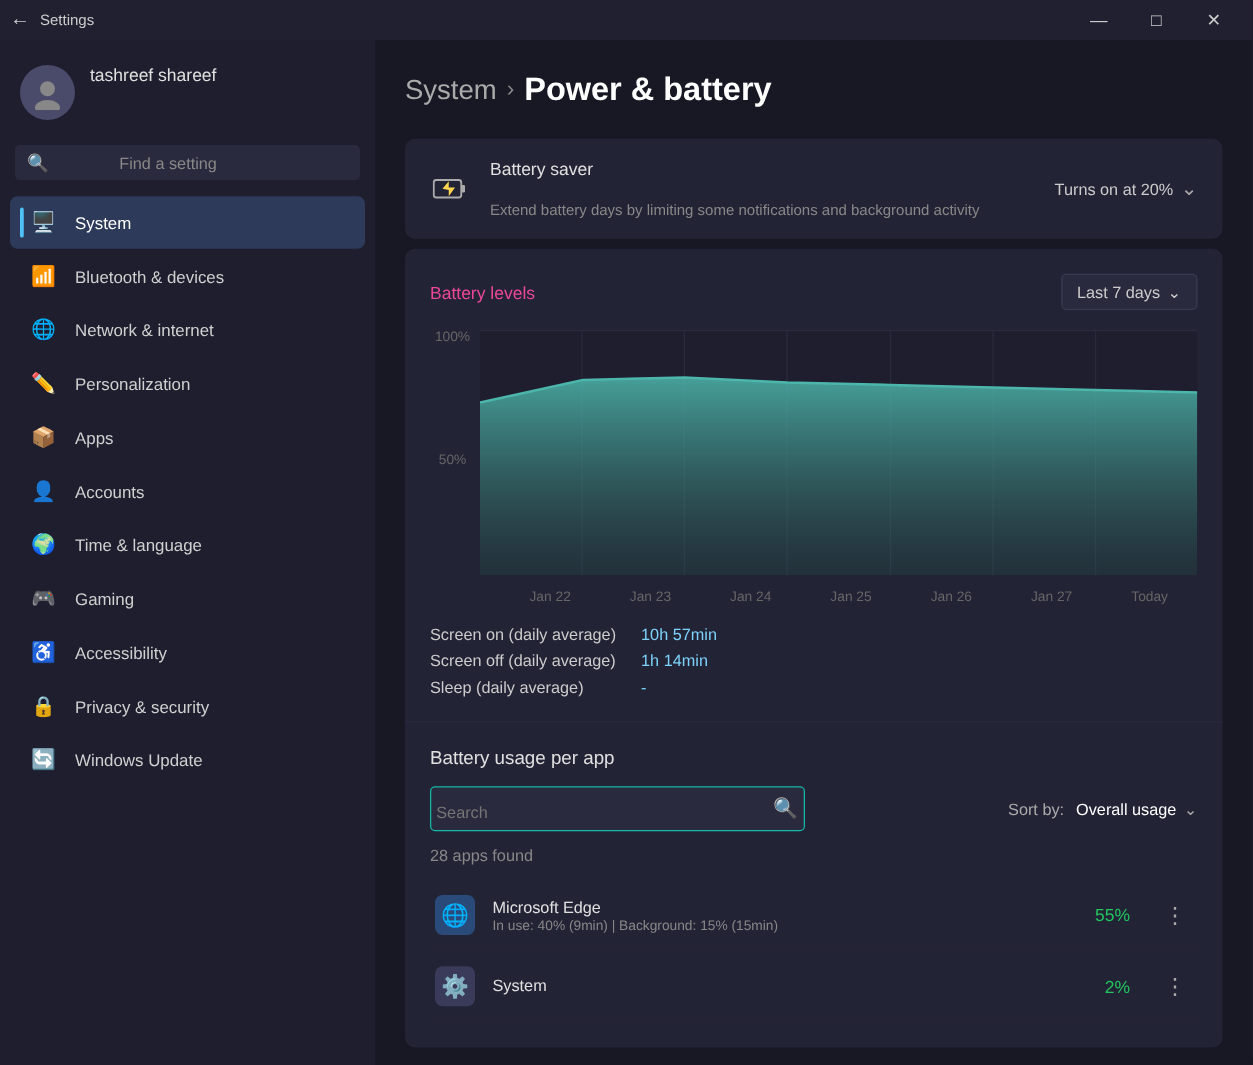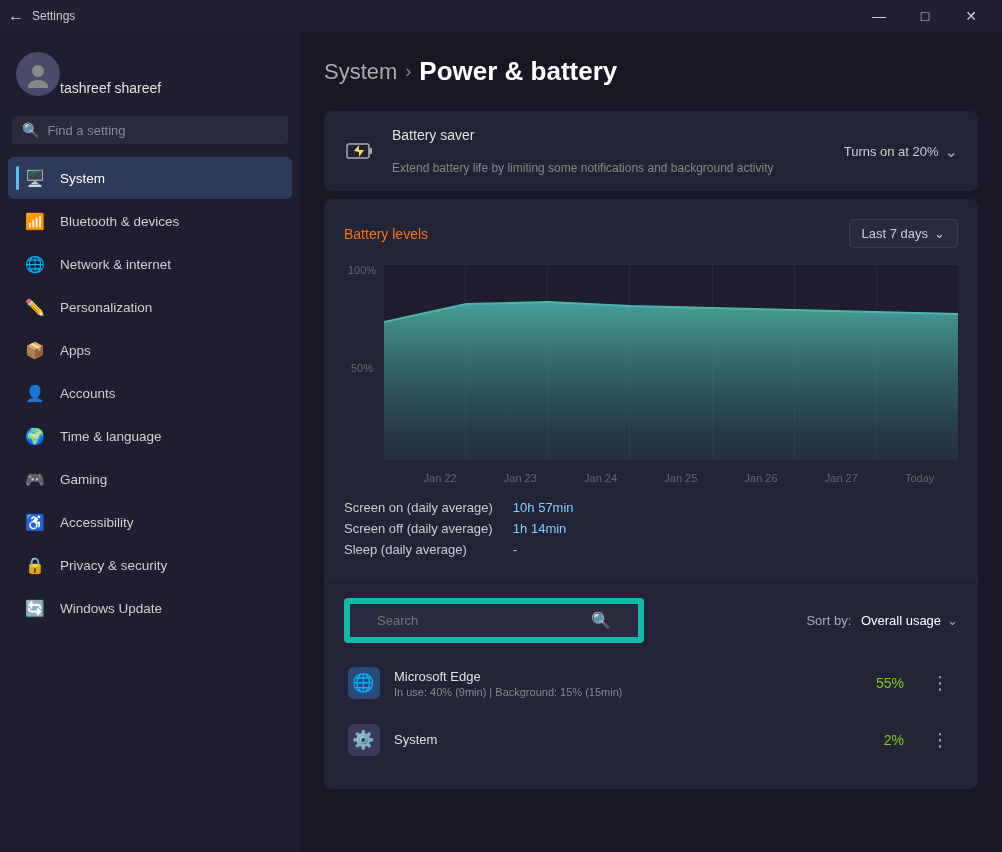--- a/index.html
+++ b/index.html
@@ -63,21 +63,22 @@
       background: #1e1e2e;
       display: flex;
       flex-direction: column;
       flex-shrink: 0;
       overflow-y: auto;
       padding-bottom: 12px;
     }
 
     .user-section {
       display: flex;
-      align-items: flex-end;
+      align-items: flex-start;
+      gap: 12px;
       padding: 20px 16px 16px 16px;
     }
     .avatar {
       width: 44px;
       height: 44px;
       border-radius: 50%;
       background: #4a4a6a;
       display: flex;
       align-items: center;
       justify-content: center;
@@ -99,20 +100,21 @@
       padding: 6px 10px;
       gap: 8px;
     }
     .search-box input {
       background: transparent;
       border: none;
       outline: none;
       color: #ffffff;
       font-size: 13px;
       flex: 1;
+      margin-left: 48px;
     }
     .search-box input::placeholder { color: #888; }
     .search-icon-sidebar { color: #888; font-size: 14px; }
 
     .nav-item {
       display: flex;
       align-items: center;
       gap: 14px;
       padding: 10px 16px;
       cursor: pointer;
@@ -228,21 +230,21 @@
 
     .section-content { padding: 20px; }
 
     
     .chart-header {
       display: flex;
       align-items: center;
       justify-content: space-between;
       margin-bottom: 16px;
     }
-    .chart-title { font-size: 14px; color: #f97316; text-align: center; }
+    .chart-title { font-size: 14px; color: #ec4899; text-align: center; }
     .dropdown-btn {
       display: flex;
       align-items: center;
       gap: 6px;
       background: #2a2a3e;
       border: 1px solid #3a3a52;
       border-radius: 4px;
       padding: 6px 12px;
       color: #ccc;
       font-size: 13px;
@@ -329,25 +331,25 @@
       margin-bottom: 14px;
     }
     .usage-controls {
       display: flex;
       align-items: center;
       gap: 12px;
       margin-bottom: 12px;
     }
     .search-app-box {
       display: flex;
-      align-items: center;
+      align-items: flex-end;
       background: #2a2a3e;
-      border: 6px solid #14b8a6;
+      border: 1px solid #14b8a6;
       border-radius: 4px;
-      padding: 7px 27px;
+      padding: 7px 4px;
       gap: 8px;
       flex: 1;
       max-width: 300px;
     }
     .search-app-box input {
       background: transparent;
       border: none;
       outline: none;
       color: #ccc;
       font-size: 13px;
@@ -380,21 +382,21 @@
       background: #2a4a7a;
       display: flex;
       align-items: center;
       justify-content: center;
       font-size: 18px;
       flex-shrink: 0;
     }
     .app-info { flex: 1; }
     .app-name { font-size: 13px; color: #e0e0e0; margin-bottom: 2px; }
     .app-detail { font-size: 11px; color: #888; }
-    .app-usage { font-size: 14px; color: #84cc16; margin-right: 8px; }
+    .app-usage { font-size: 14px; color: #22c55e; margin-right: 8px; }
     .more-btn {
       width: 28px;
       height: 28px;
       display: flex;
       align-items: center;
       justify-content: center;
       border-radius: 4px;
       cursor: pointer;
       color: #aaa;
       font-size: 18px;
@@ -494,21 +496,21 @@
       <div class="battery-saver-row">
         <div class="battery-saver-icon">
           <svg width="28" height="20" viewBox="0 0 28 20" fill="none">
             <rect x="1" y="3" width="22" height="14" rx="2" stroke="#aaa" stroke-width="1.5" fill="none"></rect>
             <rect x="23" y="7" width="3" height="6" rx="1" fill="#aaa"></rect>
             <path d="M8 10 L13 4 L13 9 L18 9 L13 16 L13 11 Z" fill="#ffd54f"></path>
           </svg>
         </div>
         <div class="battery-saver-text">
           <div class="battery-saver-title">Battery saver</div>
-          <div class="battery-saver-desc">Extend battery life by limiting some notifications and background activity</div>
+          <div class="battery-saver-desc">Extend battery days by limiting some notifications and background activity</div>
         </div>
         <div class="battery-saver-status">
           <span>Turns on at 20%</span>
           <span class="chevron-icon">⌄</span>
         </div>
       </div>
     </div>
 
     <div class="card">
 
@@ -573,31 +575,33 @@
           <span class="stat-label">Screen on (daily average)</span>
           <span class="stat-value">10h 57min</span>
           <span class="stat-label">Screen off (daily average)</span>
           <span class="stat-value">1h 14min</span>
           <span class="stat-label">Sleep (daily average)</span>
           <span class="stat-value">-</span>
         </div>
       </div>
 
       <div class="usage-section" style="border-top:1px solid #2a2a3e;">
+        <div class="usage-header">Battery usage per app</div>
         <div class="usage-controls">
           <div class="search-app-box">
             <input type="text" placeholder="Search" style="">
             <span>🔍</span>
           </div>
           <div class="sort-btn">
             <span>Sort by:&nbsp;</span>
             <span class="sort-highlight">Overall usage</span>
             <span>⌄</span>
           </div>
         </div>
+        <div class="apps-count">28 apps found</div>
 
         <div class="app-row">
           <div class="app-icon" style="background:#2a4a7a;">🌐</div>
           <div class="app-info">
             <div class="app-name">Microsoft Edge</div>
             <div class="app-detail">In use: 40% (9min) | Background: 15% (15min)</div>
           </div>
           <span class="app-usage">55%</span>
           <div class="more-btn">⋮</div>
         </div>

